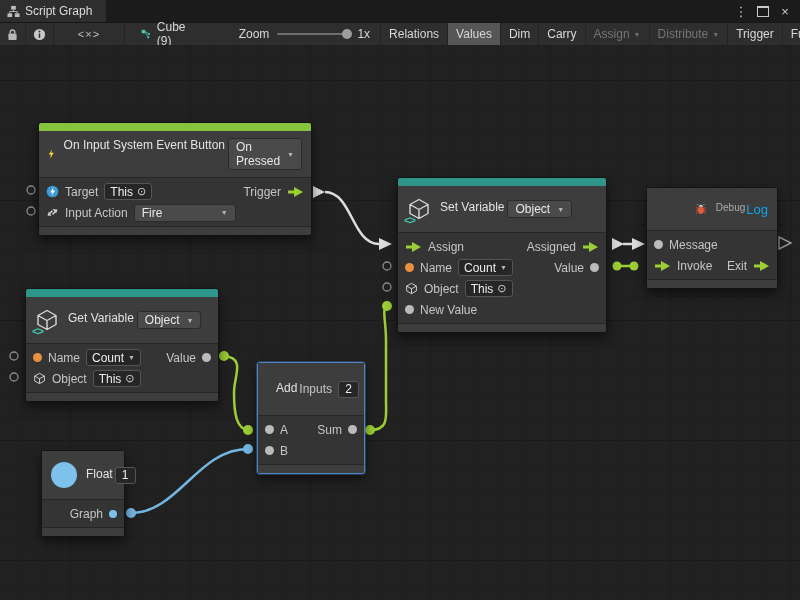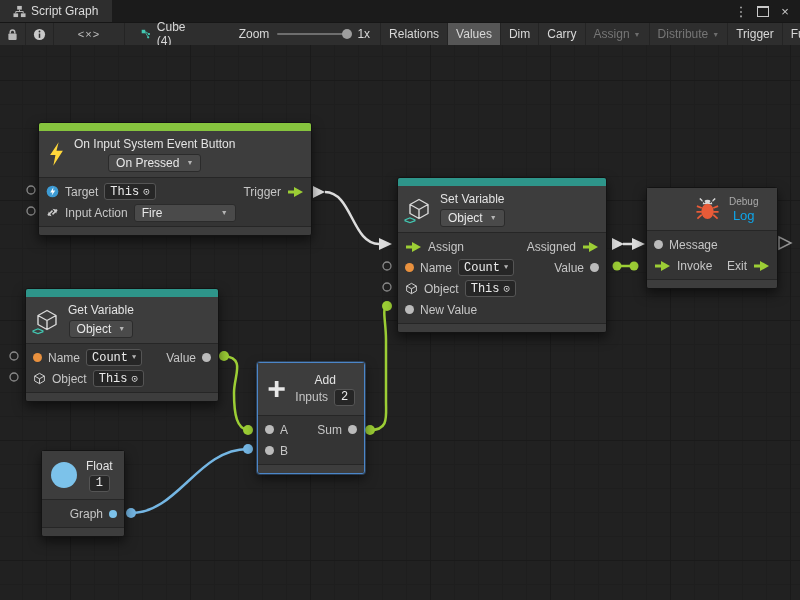--- a/index.html
+++ b/index.html
@@ -1,21 +1,21 @@
 <!DOCTYPE html>
 <html style="--event_bar: #86C43E; --variable_bar: #2E958A; --flow_green: #9CCE35; --wire_white: #DCDCDC; --value_blue: #74B6E3; --port_orange: #E9913E; --port_gray: #BBBBBB; --selection_blue: #4C86C8; --bug_orange: #E85B38; --bolt_yellow: #FFD83B; --float_blue: #7CC2EA; --teal_icon: #43C7B2;"><head>
 <meta charset="utf-8">
 <style>
   html,body{margin:0;padding:0;background:#111;}
   .window{position:relative;width:800px;height:600px;background:#212121;overflow:hidden;
     font-family:"Liberation Sans",sans-serif;-webkit-font-smoothing:antialiased;}
 
   
   .tabbar{position:absolute;top:0;left:0;width:800px;height:22px;background:#1b1b1b;display:flex;align-items:stretch;}
-  .tab{display:flex;align-items:center;gap:5px;padding:0 14px 0 13px;background:#2e2e2e;color:#dcdcdc;font-size:12px;}
+  .tab{display:flex;align-items:center;gap:5px;padding:0 14px 0 7px;background:#2e2e2e;color:#dcdcdc;font-size:12px;}
   .winctrl{margin-left:auto;display:flex;align-items:center;gap:4px;padding-right:6px;color:#c9c9c9;}
   .winbtn{width:18px;height:18px;display:flex;align-items:center;justify-content:center;font-size:13px;}
   .maxbox{width:10px;height:8px;border:1px solid #c9c9c9;border-top:2px solid #c9c9c9;}
 
   
   .toolbar{position:absolute;top:22px;left:0;width:800px;height:23px;background:#2e2e2e;border-top:1px solid #161616;
     display:flex;align-items:stretch;font-size:12px;color:#d8d8d8;box-sizing:border-box;}
   .tcell{display:flex;align-items:center;justify-content:center;border-right:1px solid #242424;padding:0 7px;}
   .tbtn{display:flex;align-items:center;justify-content:center;gap:4px;border-right:1px solid #242424;padding:4px 8px;cursor:default;white-space:nowrap;}
   .tbtn.active{background:#565656;}
@@ -39,36 +39,36 @@
   .wires{position:absolute;top:0;left:0;width:800px;height:555px;}
 
   
   .node{position:absolute;background:#353535;border:1px solid #131313;border-radius:3px;
     box-shadow:0 5px 12px rgba(0,0,0,.55);color:#c6c6c6;font-size:12px;}
   .node.selected{border-color:var(--selection_blue);box-shadow:0 0 0 1px rgba(76,134,200,.35),0 5px 12px rgba(0,0,0,.55);}
   .colorbar{height:8px;border-radius:2px 2px 0 0;}
   .bar-green{background:var(--event_bar);}
   .bar-teal{background:var(--variable_bar);}
   .nhead{display:flex;align-items:center;gap:9px;padding:6px 9px;background:#3d3d3d;border-bottom:1px solid #262626;}
-  .nhead .col{display:flex;flex-direction:column;gap:3px;align-items:center;}
+  .nhead .col{display:flex;flex-direction:row;gap:3px;align-items:flex-start;}
   .ntitle{color:#e3e3e3;font-size:12px;white-space:nowrap;}
   .nbody{background:#343434;padding:3px 0;}
   .nfoot{height:8px;background:#3d3d3d;border-top:1px solid #262626;border-radius:0 0 2px 2px;}
   .prow{display:flex;align-items:center;gap:6px;height:21px;padding:0 7px;white-space:nowrap;}
   .spacer{flex:1;}
   .plabel{color:#c6c6c6;}
   .dot{width:9px;height:9px;border-radius:50%;background:var(--port_gray);flex:0 0 auto;}
   .dot.orange{background:var(--port_orange);}
   .dot.blue{background:var(--float_blue);width:8px;height:8px;}
 
   .dd{display:inline-flex;align-items:center;gap:7px;background:#4a4a4a;border:1px solid #2b2b2b;border-radius:3px;
     padding:1px 7px;color:#e8e8e8;font-size:12px;line-height:14px;}
   .dd.wide{min-width:86px;justify-content:space-between;}
   .field{display:inline-flex;align-items:center;gap:4px;background:#262626;border:1px solid #555;border-radius:3px;
-    padding:0 5px;min-height:15px;color:#ececec;font-size:12px;font-family:Liberation Mono, monospace;}
+    padding:0 5px;min-height:15px;color:#ececec;font-size:12px;}
   .field .tgt{font-size:11px;color:#d5d5d5;}
   .numfield{min-width:9px;justify-content:center;}
 
   .cube-wrap{position:relative;display:inline-flex;flex:0 0 auto;}
   .angle{position:absolute;left:-3px;bottom:-5px;color:var(--teal_icon);font-weight:bold;font-size:11px;letter-spacing:-1px;}
   .subtitle{font-size:10px;color:#ababab;}
   .bigtitle{font-size:13px;color:#0ea5e9;}
   .float-circle{width:26px;height:26px;border-radius:50%;background:var(--float_blue);flex:0 0 auto;}
   .inputsrow{display:flex;align-items:center;gap:6px;}
 
@@ -134,21 +134,21 @@
     <div class="tcell">
       <span class="codeglyph">&lt;×&gt;</span>
     </div>
     <div class="tcell" style="border-right:none;padding-left:16px;gap:6px;">
       <svg width="14" height="14" viewBox="0 0 14 14">
         <rect x="1" y="1" width="5" height="5" fill="var(--teal_icon)"></rect>
         <path d="M6 3.5l5 3.2M6 4.5l4 6.5" stroke="var(--teal_icon)" stroke-width="1.2" fill="none"></path>
         <circle cx="11.3" cy="7" r="1.6" fill="var(--teal_icon)"></circle>
         <circle cx="10.2" cy="11.7" r="1.6" fill="var(--teal_icon)"></circle>
       </svg>
-      <span>Cube (4)</span>
+      <span>Cube (9)</span>
     </div>
     <div class="zoomgroup">
       <span>Zoom</span>
       <div class="slider">
         <div class="knob"></div>
       </div>
       <span>1x</span>
     </div>
     <div class="tbtn" style="border-left:1px solid #242424;">Relations</div>
     <div class="tbtn active">Values</div>

